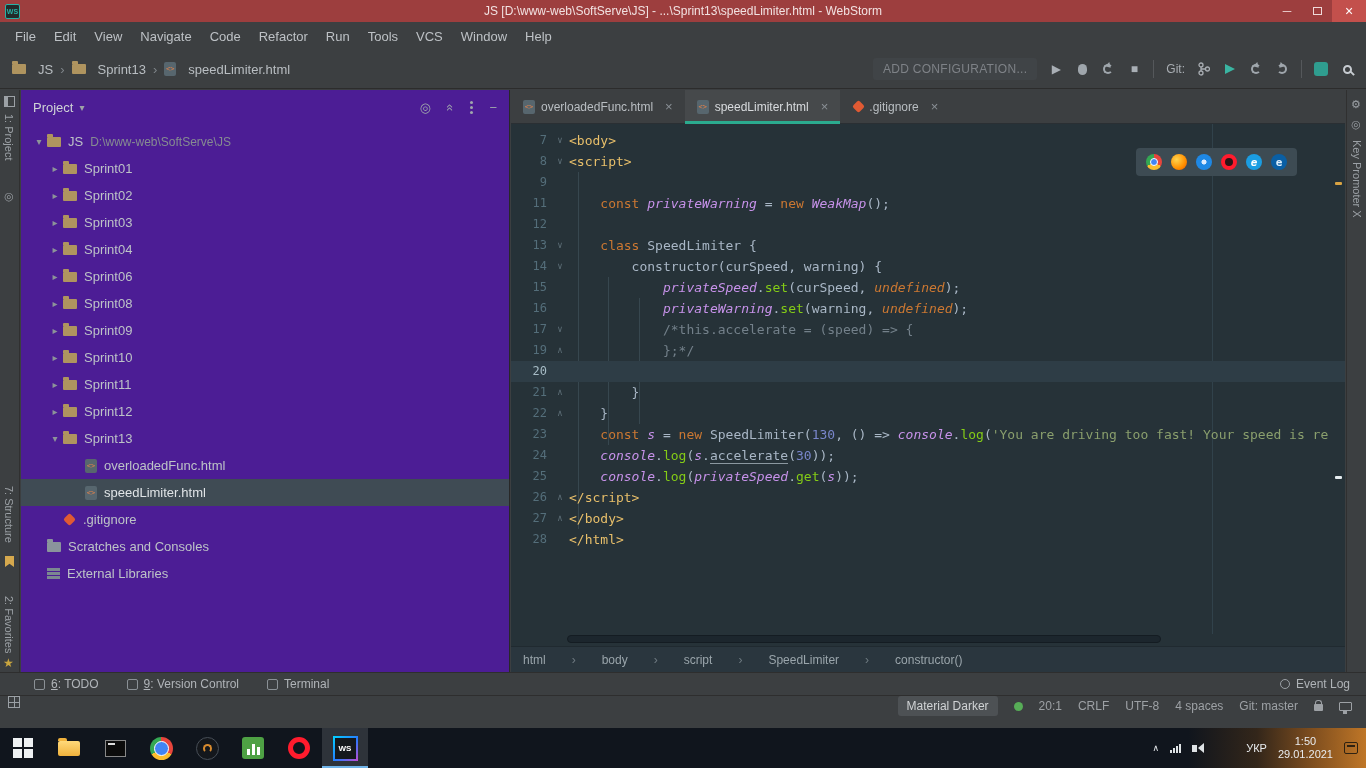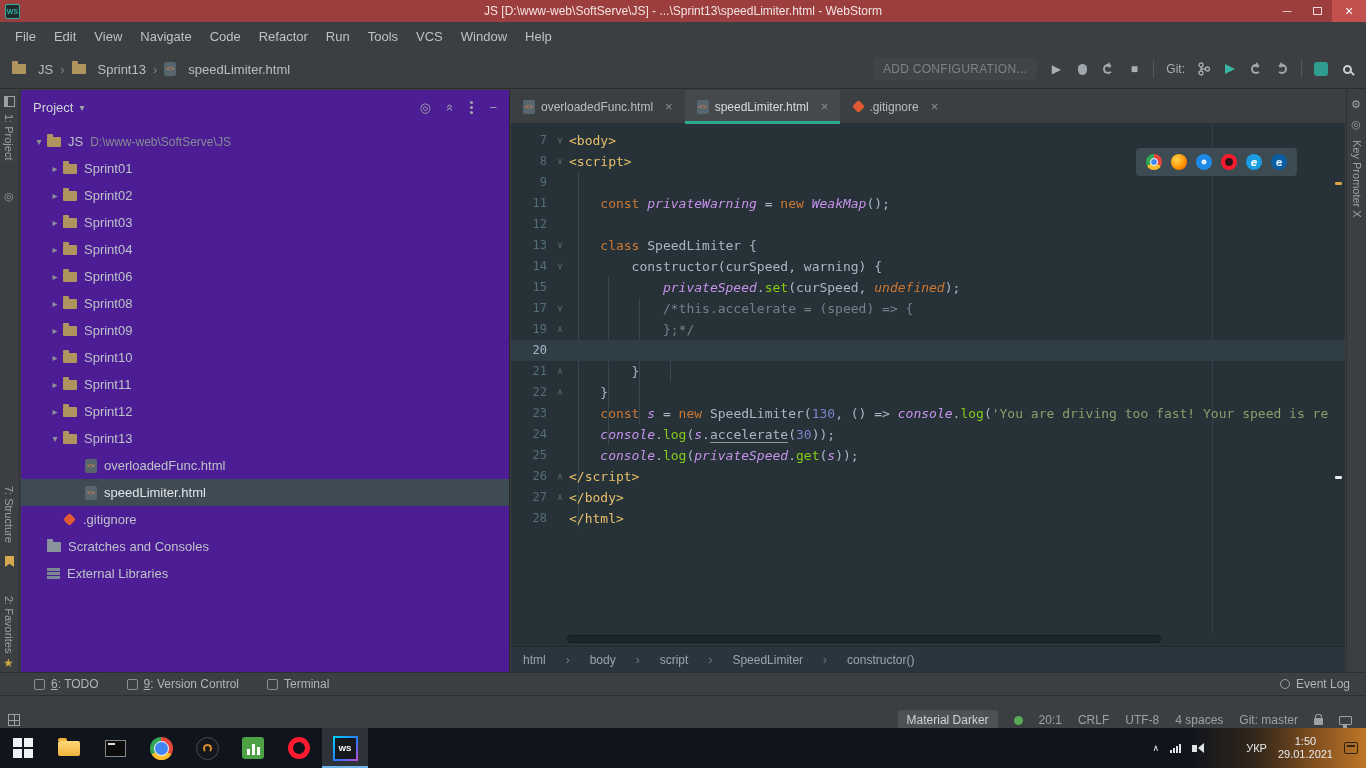--- a/index.html
+++ b/index.html
@@ -130,34 +130,34 @@
 
   .stripe{position:absolute;top:0;right:0;bottom:0;width:14px;}
   .mark{position:absolute;right:3px;width:7px;height:3px;border-radius:1px;}
   .m1{top:58px;background:#d9a343;}
   .m2{top:352px;background:#e6ecef;}
 
   .hscroll{position:absolute;left:56px;right:16px;bottom:28px;height:9px;}
   .hthumb{position:absolute;left:0;width:78%;height:8px;border-radius:4px;background:#1c262d;border:1px solid #141c22;}
 
   .ebc{position:absolute;left:0;right:0;bottom:0;height:26px;background:#2a363e;border-top:1px solid #202a30;
-    display:flex;align-items:center;padding-left:12px;gap:20px;font-size:12px;color:#9aa5ab;}
+    display:flex;align-items:center;padding-left:12px;gap:26px;font-size:12px;color:#9aa5ab;}
   .ebc-sep{color:#6e7a81;}
 
   
   .bottom-toolbar{position:absolute;left:0;right:0;top:672px;height:23px;background:#3c3f41;border-top:1px solid #2e2e2e;
     display:flex;align-items:center;font-size:12px;color:#b0b4b8;padding:0 16px 0 34px;gap:28px;}
   .bb-item{display:flex;align-items:center;gap:6px;}
   .mn{text-decoration:underline;}
   .mini{width:11px;height:11px;border:1px solid #8b9196;border-radius:2px;}
   .bb-right{margin-left:auto;display:flex;align-items:center;gap:6px;}
   .i-ring{width:10px;height:10px;border:1.5px solid #9aa0a5;border-radius:50%;}
 
   .status-bar{position:absolute;left:0;right:0;top:695px;height:33px;background:#3c3f41;border-top:1px solid #2e2e2e;
-    display:flex;align-items:center;font-size:12px;color:#9da1a5;padding:16px 14px 0 8px;}
+    display:flex;align-items:flex-start;font-size:12px;color:#9da1a5;padding:0 14px 0 8px;}
   .i-switch{width:12px;height:12px;border:1px solid #9aa0a5;position:relative;}
   .i-switch::before{content:"";position:absolute;left:0;right:0;top:5px;height:1px;background:#9aa0a5;}
   .i-switch::after{content:"";position:absolute;top:0;bottom:0;left:5px;width:1px;background:#9aa0a5;}
   .sb-right{margin-left:auto;display:flex;align-items:center;gap:16px;}
   .theme-chip{background:#4d5154;color:#d0d3d5;padding:3px 9px;border-radius:3px;}
   .green-dot{width:9px;height:9px;border-radius:50%;background:#57ad57;}
   .i-lock{width:9px;height:7px;background:#9da1a5;border-radius:1px;position:relative;margin-top:3px;}
   .i-lock::before{content:"";position:absolute;top:-4px;left:1px;width:5px;height:4px;border:1.5px solid #9da1a5;border-bottom:none;border-radius:3px 3px 0 0;}
   .i-monitor{width:13px;height:9px;border:1.5px solid #9da1a5;border-radius:1px;position:relative;}
   .i-monitor::after{content:"";position:absolute;left:3px;bottom:-4px;width:4px;height:3px;background:#9da1a5;}
@@ -452,20 +452,25 @@
               <span class="ln">14</span>
               <span class="fold">∨</span>
               <span class="codetext"><span class="tok-p">        constructor(curSpeed, warning) {</span></span>
             </div>
             <div class="code-row">
               <span class="ln">15</span>
               <span class="fold"></span>
               <span class="codetext"><span class="tok-p">            </span><span class="tok-v">privateSpeed</span><span class="tok-p">.</span><span class="tok-m">set</span><span class="tok-p">(curSpeed, </span><span class="tok-ki">undefined</span><span class="tok-p">);</span></span>
             </div>
             <div class="code-row">
+              <span class="ln">16</span>
+              <span class="fold"></span>
+              <span class="codetext"><span class="tok-p">            </span><span class="tok-v">privateWarning</span><span class="tok-p">.</span><span class="tok-m">set</span><span class="tok-p">(warning, </span><span class="tok-ki">undefined</span><span class="tok-p">);</span></span>
+            </div>
+            <div class="code-row">
               <span class="ln">17</span>
               <span class="fold">∨</span>
               <span class="codetext"><span class="tok-cm">            /*this.accelerate = (speed) =&gt; {</span></span>
             </div>
             <div class="code-row">
               <span class="ln">19</span>
               <span class="fold">∧</span>
               <span class="codetext"><span class="tok-cm">            };*/</span></span>
             </div>
             <div class="code-row current">

